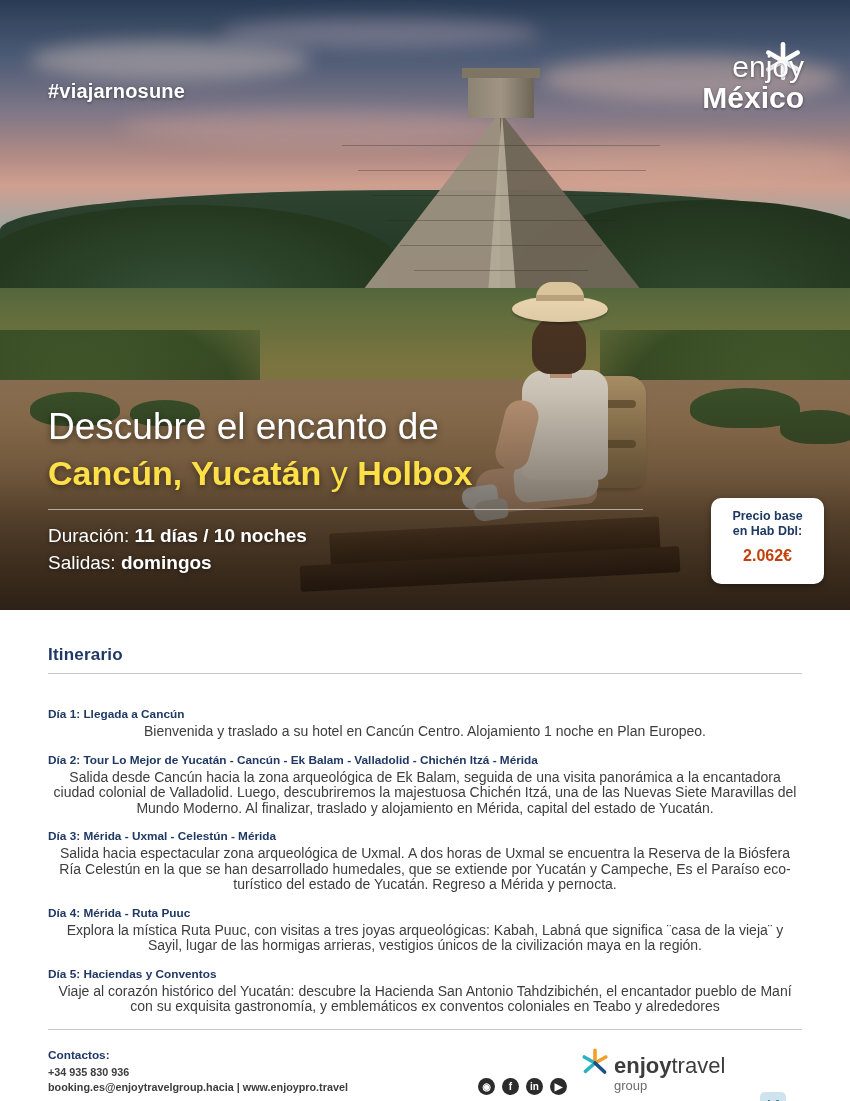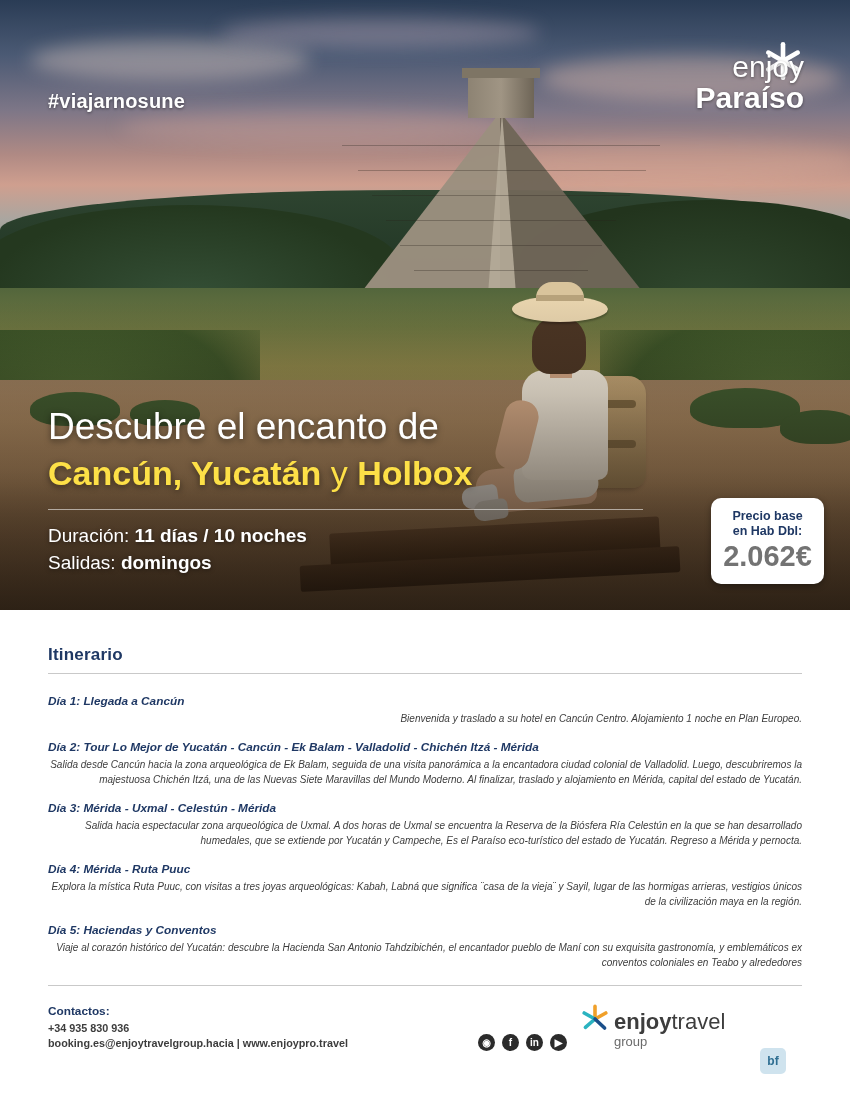--- a/index.html
+++ b/index.html
@@ -202,21 +202,21 @@
   }
 
   
   .hero-fade {
     position: absolute; left: 0; top: 300px; width: 850px; height: 310px;
     background: linear-gradient(180deg, rgba(20,14,8,0) 0%, rgba(25,17,10,0.18) 30%, rgba(25,17,10,0.55) 70%, rgba(20,14,8,0.72) 100%);
   }
 
   
   .hashtag {
-    position: absolute; left: 48px; top: 90px;
+    position: absolute; left: 48px; top: 80px;
     color: #ffffff; font-size: 20px; font-weight: bold; letter-spacing: 0.2px;
     text-shadow: 0 1px 3px rgba(0,0,0,0.45);
   }
   .brand {
     position: absolute; right: 46px; top: 52px;
     text-align: right; color: #ffffff;
     text-shadow: 0 1px 3px rgba(0,0,0,0.45);
   }
   .brand .enjoy { font-size: 30px; line-height: 30px; font-weight: 400; }
   .brand .mexico { font-size: 30px; line-height: 32px; font-weight: 700; }
@@ -251,38 +251,38 @@
     width: 113px; height: 86px;
     background: #ffffff; border-radius: 10px;
     box-shadow: 0 2px 6px rgba(0,0,0,0.35);
     text-align: center;
     padding-top: 11px;
   }
   .price-badge .label {
     color: #1f3864; font-size: 12.5px; line-height: 15px; font-weight: 700;
   }
   .price-badge .amount {
-    margin-top: 4px; color: #737373; font-size: 29px; line-height: 26px; font-weight: 700;
+    margin-top: 4px; color: #c2410c; font-size: 16px; line-height: 26px; font-weight: 700;
   }
 
   
   .content { position: relative; padding: 28px 48px 0 48px; }
   .section-title {
     color: #1f3864; font-size: 17px; font-weight: 700; letter-spacing: 0.2px; margin-top: 7px;
   }
   .hr {
     margin-top: 8px; height: 1px; background: #c9c9c9; width: 100%;
   }
-  .itinerary { margin-top: 20px; font-style: italic; }
+  .itinerary { margin-top: 33px; }
   .day { margin-bottom: 13px; }
   .day-title {
     color: #1f3864; font-size: 11.8px; font-weight: 700; margin-bottom: 3px;
   }
   .day-text {
-    color: #3d3d3d; font-size: 10px; line-height: 15.5px; text-align: right;
+    color: #3d3d3d; font-size: 14px; line-height: 15.5px; text-align: center;
   }
 
   .foot-hr { margin-top: 14px; height: 1px; background: #c9c9c9; }
 
   .footer {
     position: relative;
     margin-top: 14px;
     height: 86px;
   }
   .contacts { position: absolute; left: 0; top: 4px; }
@@ -385,21 +385,21 @@
     <svg class="brand-star" viewBox="0 0 100 100">
       <g stroke="#ffffff" stroke-width="11" stroke-linecap="round">
         <line x1="50" y1="10" x2="50" y2="90"></line>
         <line x1="15" y1="30" x2="85" y2="70"></line>
         <line x1="15" y1="70" x2="85" y2="30"></line>
       </g>
     </svg>
 
     <div class="brand">
       <div class="enjoy">enjoy</div>
-      <div class="mexico">Paraíso</div>
+      <div class="mexico">México</div>
     </div>
 
     <div class="hero-title-wrap">
       <div class="title-line1">Descubre el encanto de</div>
       <div class="title-line2">
         <span>Cancún,</span>
         <span>Yucatán</span>
         <span class="light">y</span>
         <span>Holbox</span>
       </div>

